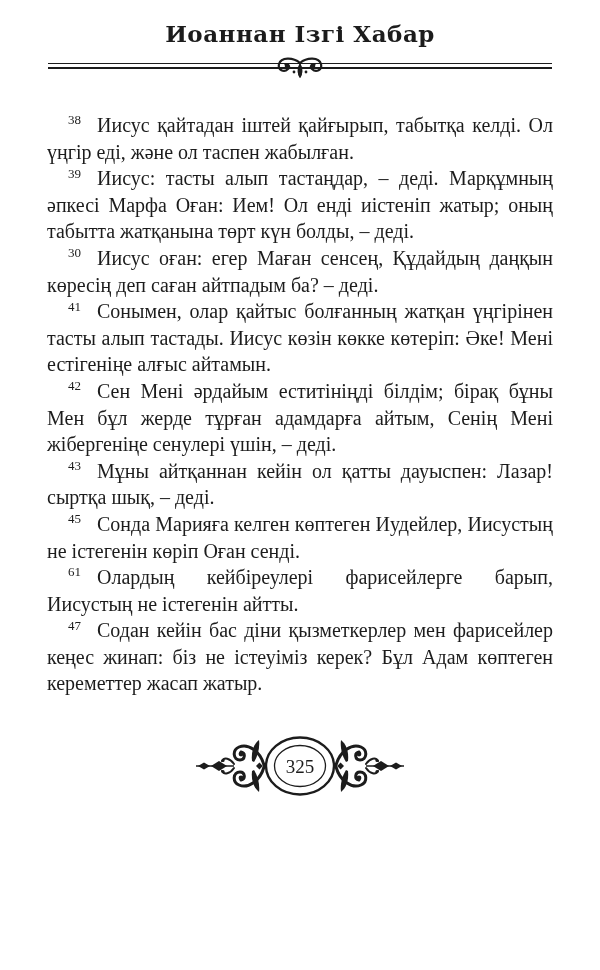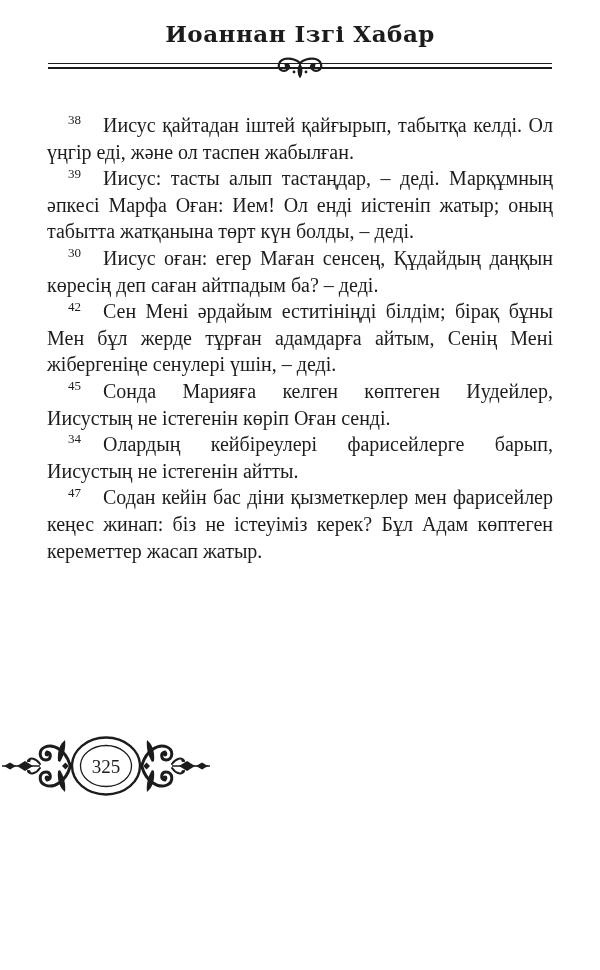--- a/index.html
+++ b/index.html
@@ -51,27 +51,28 @@
     color: #1c1c1c;
   }
   .verse {
     margin: 0;
     text-indent: 21px;
   }
   .vnum {
     font-size: 13px;
     line-height: 0;
     vertical-align: super;
-    margin-right: 22px;
+    margin-right: 16px;
   }
   .footer {
     position: absolute;
     bottom: 26px;
     left: 0;
     right: 0;
+    text-align: center;
   }
   .footer svg { display: inline-block; }
 </style>
 </head>
 <body>
 
 <div class="page">
 
   <div class="title">Иоаннан Ізгі Хабар</div>
 
@@ -88,23 +89,25 @@
       </defs>
       <use href="#hcurl"></use>
       <use href="#hcurl" transform="translate(66,0) scale(-1,1)"></use>
     </svg>
   </div>
 
   <div class="text-block">
     <p class="verse"><sup class="vnum">38</sup><span>Иисус қайтадан іштей қайғырып, табытқа келді. Ол үңгір еді, және ол таспен жабылған.</span></p>
     <p class="verse"><sup class="vnum">39</sup><span>Иисус: тасты алып тастаңдар, – деді. Марқұмның әпкесі Марфа Оған: Ием! Ол енді иістеніп жатыр; оның табытта жатқанына төрт күн болды, – деді.</span></p>
     <p class="verse"><sup class="vnum">30</sup><span>Иисус оған: егер Маған сенсең, Құдайдың даңқын көресің деп саған айтпадым ба? – деді.</span></p>
+    <p class="verse"><sup class="vnum">41</sup><span>Сонымен, олар қайтыс болғанның жатқан үңгірінен тасты алып тастады. Иисус көзін көкке көтеріп: Әке! Мені естігеніңе алғыс айтамын.</span></p>
     <p class="verse"><sup class="vnum">42</sup><span>Сен Мені әрдайым еститініңді білдім; бірақ бұны Мен бұл жерде тұрған адамдарға айтым, Сенің Мені жібергеніңе сенулері үшін, – деді.</span></p>
+    <p class="verse"><sup class="vnum">43</sup><span>Мұны айтқаннан кейін ол қатты дауыспен: Лазар! сыртқа шық, – деді.</span></p>
     <p class="verse"><sup class="vnum">45</sup><span>Сонда Марияға келген көптеген Иудейлер, Иисустың не істегенін көріп Оған сенді.</span></p>
-    <p class="verse"><sup class="vnum">34</sup><span>Олардың кейбіреулері фарисейлерге барып, Иисустың не істегенін айтты.</span></p>
+    <p class="verse"><sup class="vnum">61</sup><span>Олардың кейбіреулері фарисейлерге барып, Иисустың не істегенін айтты.</span></p>
     <p class="verse"><sup class="vnum">47</sup><span>Содан кейін бас діни қызметкерлер мен фарисейлер кеңес жинап: біз не істеуіміз керек? Бұл Адам көптеген кереметтер жасап жатыр.</span></p>
   </div>
 
   <div class="footer">
     <svg width="212" height="62" viewBox="0 0 212 62" aria-hidden="true">
       <defs>
         <g id="fl-upper">
           <path d="M70 30 C66 16 54 8 45 12 C38 15 39 25 46 25 C51 25 52 18 47 17" fill="none" stroke="#1c1c1c" stroke-width="3" stroke-linecap="round"></path>
           <circle cx="47" cy="19" r="2.4" fill="#1c1c1c"></circle>
           <path d="M58 26 C57 16 60 9 65 5 C66 12 64 21 60 27 Z" fill="#1c1c1c"></path>

